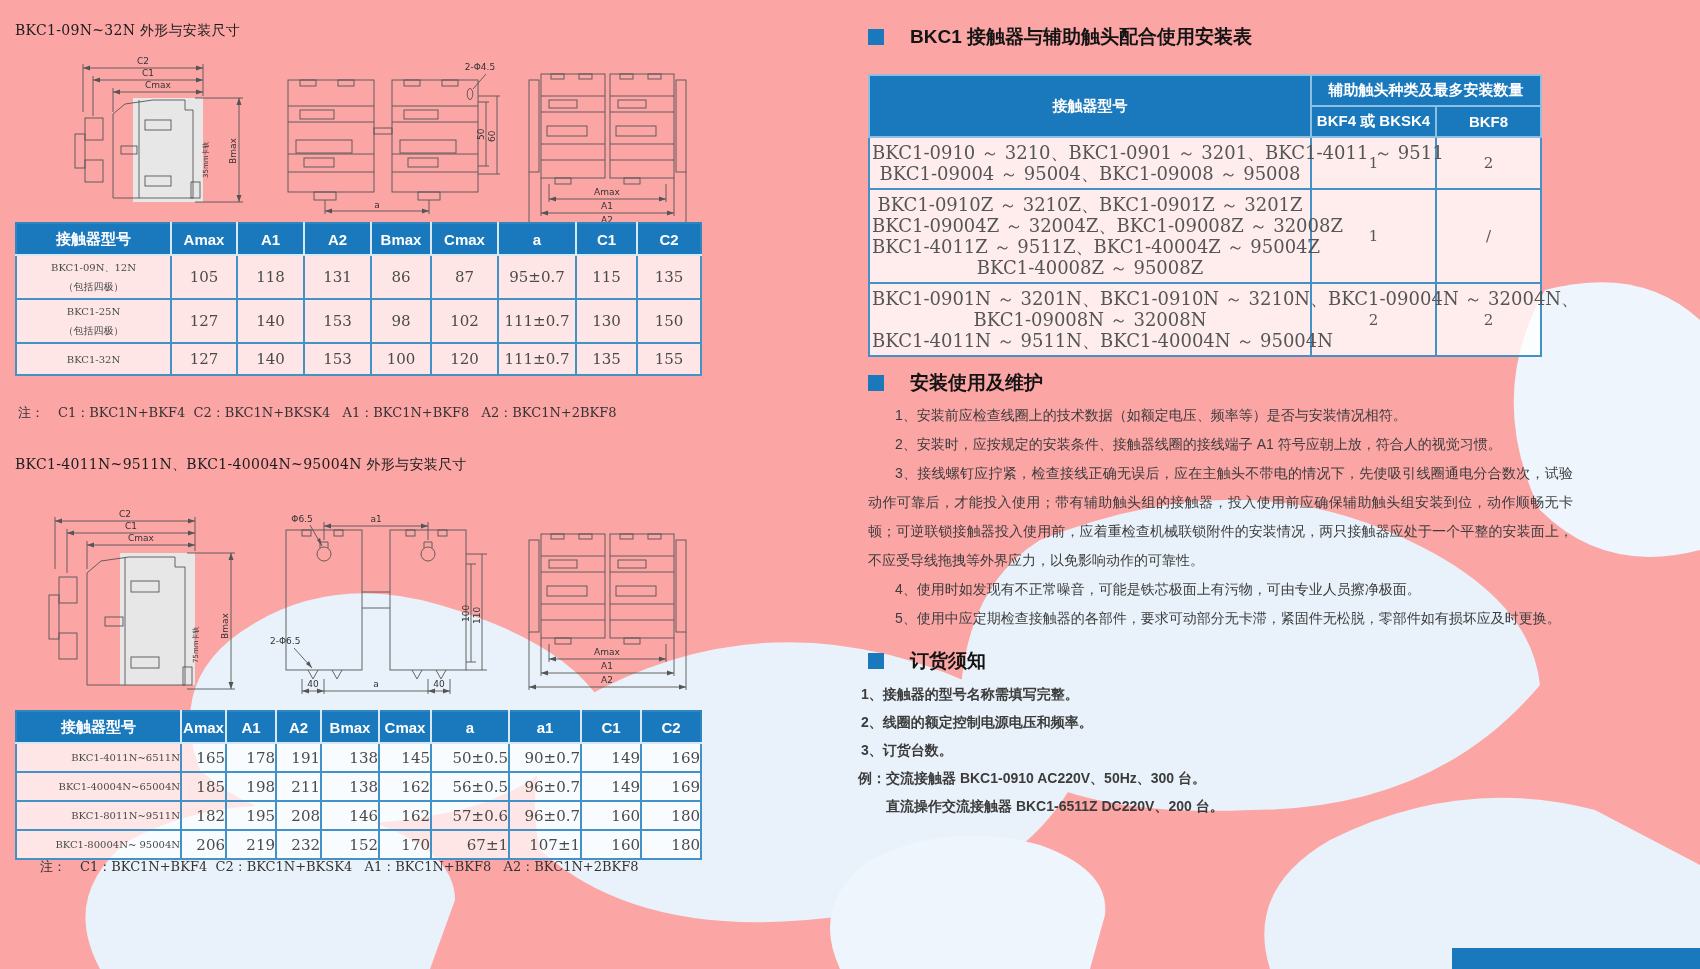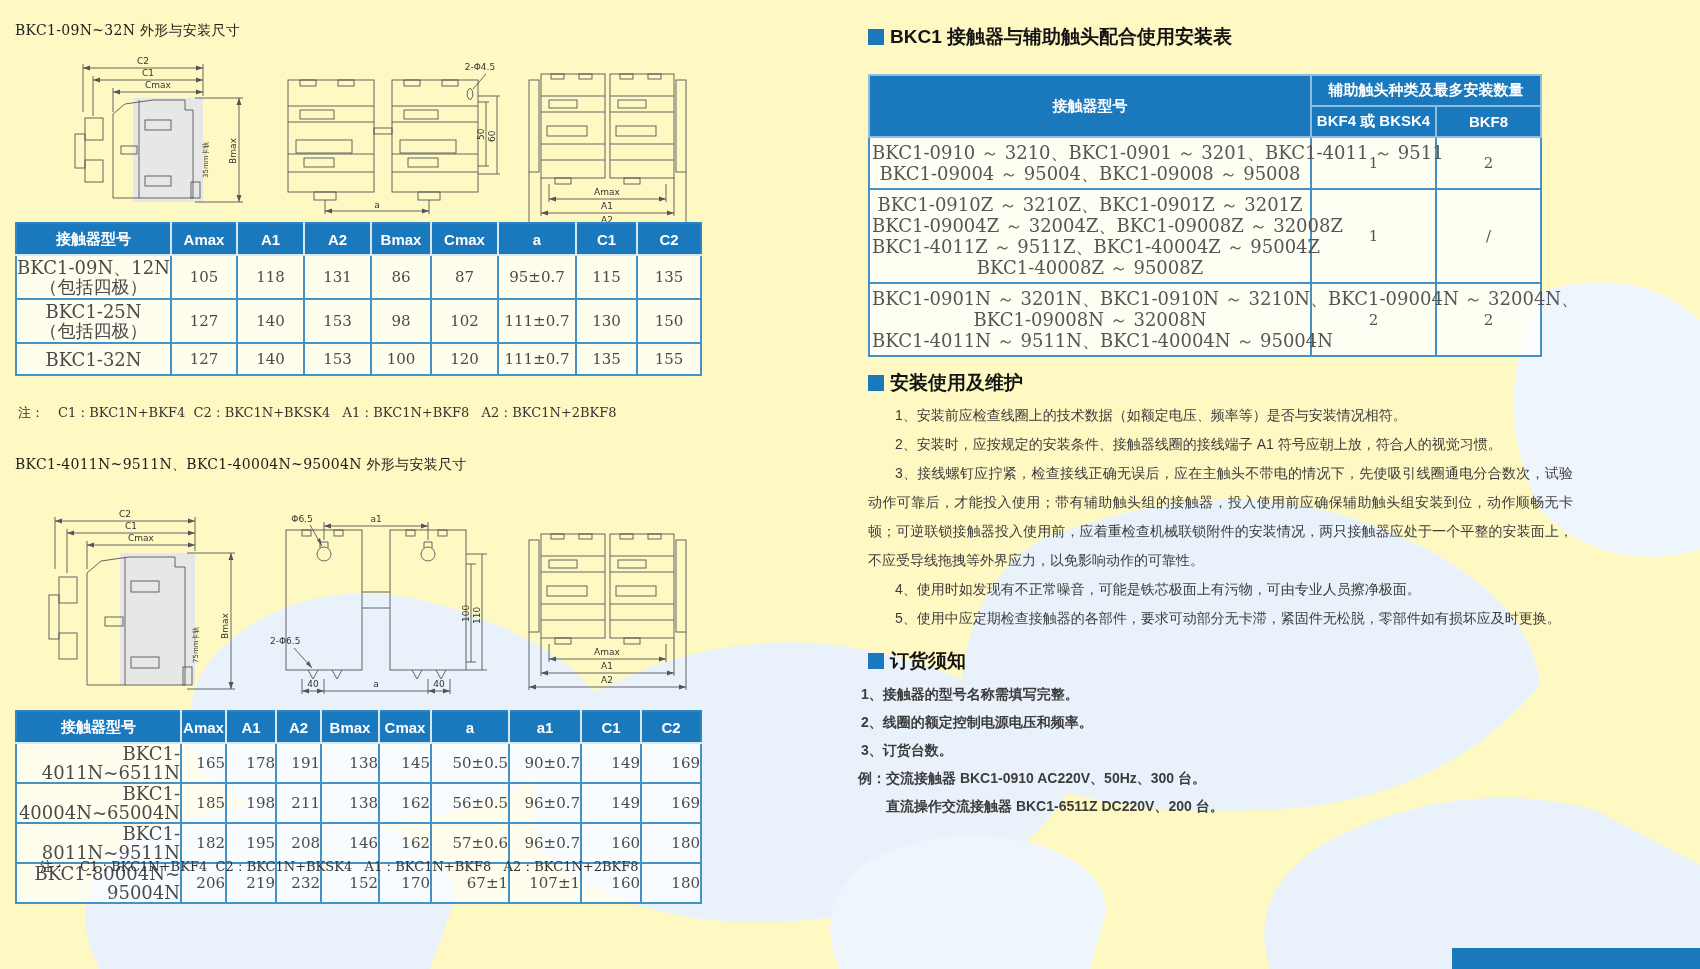--- a/index.html
+++ b/index.html
@@ -1,38 +1,38 @@
 <!DOCTYPE html>
 <html><head>
 <meta charset="utf-8">
 <style>
   html,body{margin:0;padding:0;}
-  .page{position:relative;width:1700px;height:969px;background:#fef9c3;overflow:hidden;
+  .page{position:relative;width:1700px;height:969px;background:#fca5a5;overflow:hidden;
         font-family:"Liberation Sans",sans-serif;}
   .wm{position:absolute;left:0;top:0;width:1700px;height:969px;z-index:0;}
   .abs{position:absolute;z-index:1;}
 
   
   .lt-title{font-family:"DejaVu Serif",serif;font-size:14px;color:#1c1c1c;letter-spacing:.3px;}
   .note{font-family:"DejaVu Serif",serif;font-size:13px;color:#333;white-space:pre;}
 
   
   table.dim{border-collapse:collapse;table-layout:fixed;background:rgba(255,255,255,.72);
             border:2px solid #2e86c1;}
   table.dim th{background:#1a78bc;color:#fff;font-size:15px;font-weight:bold;
                border:2px solid #d7e8f4;border-top:none;height:30px;padding:0;}
   table.dim th:first-child{border-left:none;} table.dim th:last-child{border-right:none;}
   table.dim td{border:2px solid #4292c8;text-align:center;color:#4a4a4a;
                font-family:"DejaVu Serif",serif;font-size:15px;padding:0;}
-  table.dim td.model{font-size:18px;margin-top:13px;}
+  table.dim td.model{font-size:10px;margin-top:13px;}
   tr.rh42 td{height:42px;} tr.rh30 td{height:30px;} tr.rh28 td{height:27px;text-align:right;}
   td.model div{line-height:19px;}
 
   
-  .sec-title{display:flex;align-items:center;gap:6px;font-size:19px;font-weight:bold;color:#141414;}
+  .sec-title{display:flex;align-items:center;gap:26px;font-size:19px;font-weight:bold;color:#141414;}
   .sec-sq{width:16px;height:16px;background:#1a78bc;flex:0 0 auto;}
   table.aux{border-collapse:collapse;table-layout:fixed;background:rgba(255,255,255,.8);
             border:2px solid #2e86c1;}
   table.aux th{background:#1a78bc;color:#fff;font-weight:bold;font-size:15px;
                border:2px solid #8fbfe0;padding:0;height:29px;}
   table.aux td{border:2px solid #4292c8;text-align:center;color:#555;
                font-family:"DejaVu Serif",serif;padding:4px 2px;}
   td.models div{font-size:18px;line-height:21px;white-space:nowrap;}
   td.qty{font-size:15px;}
   .para{font-size:14px;line-height:29px;color:#3c3c3c;text-align:justify;

